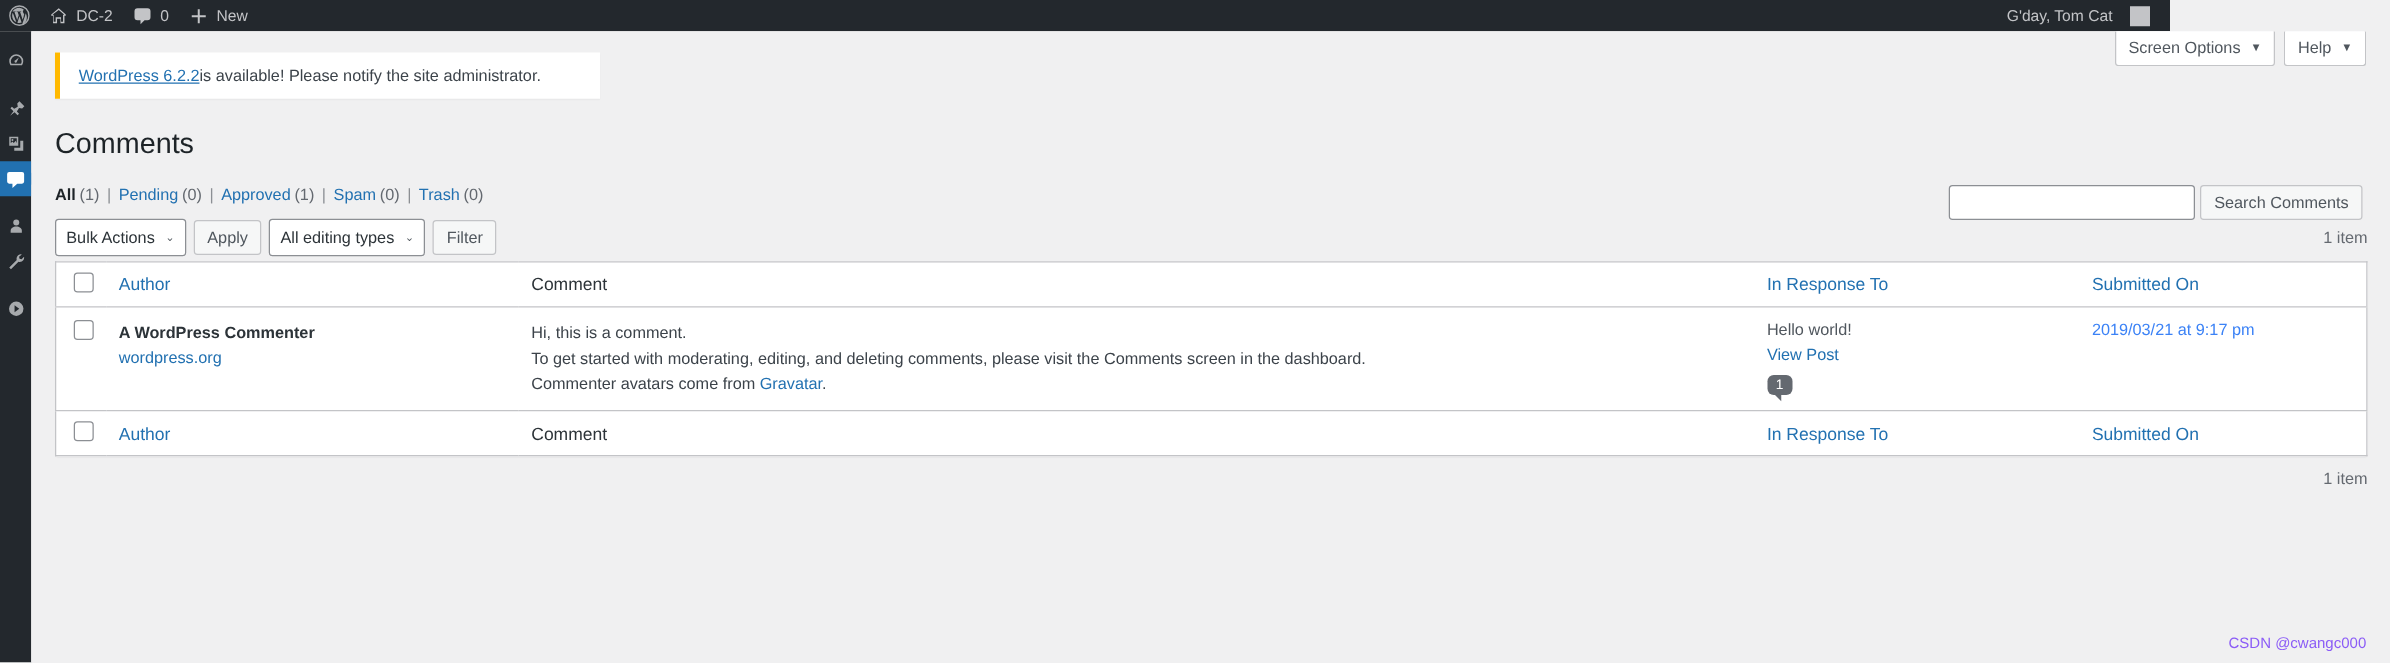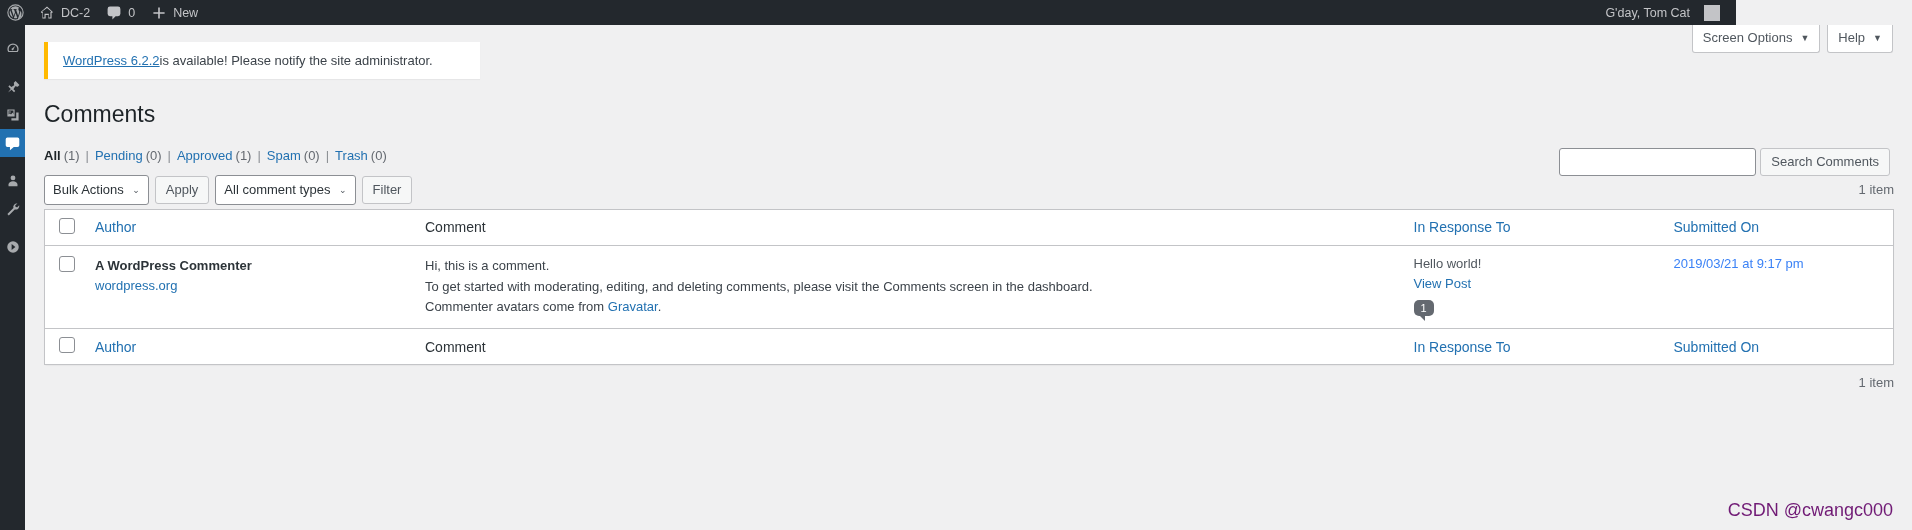--- a/index.html
+++ b/index.html
@@ -217,21 +217,21 @@
   }
   .date-link { color: #3b82f6; font-size: 13px; }
 
   .bottom-count {
     margin-top: 10px; text-align: right;
     font-size: 13px; color: #646970;
   }
 
   .watermark {
     position: absolute; right: 19px; bottom: 9px;
-    font-size: 18px; color: #701a75;
+    font-size: 12px; color: #8b5cf6;
     font-family: "Liberation Sans", sans-serif;
   }
 </style>
 </head>
 <body>
 
 <div id="adminbar">
   <div class="ab-item ab-logo">
     <span class="ab-icon">
       <svg width="17" height="17" viewBox="0 0 20 20">
@@ -387,21 +387,21 @@
       </div>
     </div>
 
     <div class="tablenav">
       <span class="select">
         <span>Bulk Actions</span>
         <span class="chev">⌄</span>
       </span>
       <button class="btn">Apply</button>
       <span class="select">
-        <span>All comment types</span>
+        <span>All editing types</span>
         <span class="chev">⌄</span>
       </span>
       <button class="btn">Filter</button>
       <span class="displaying">1 item</span>
     </div>
 
     <table class="wp-list">
       <thead>
         <tr>
           <th class="col-cb">

